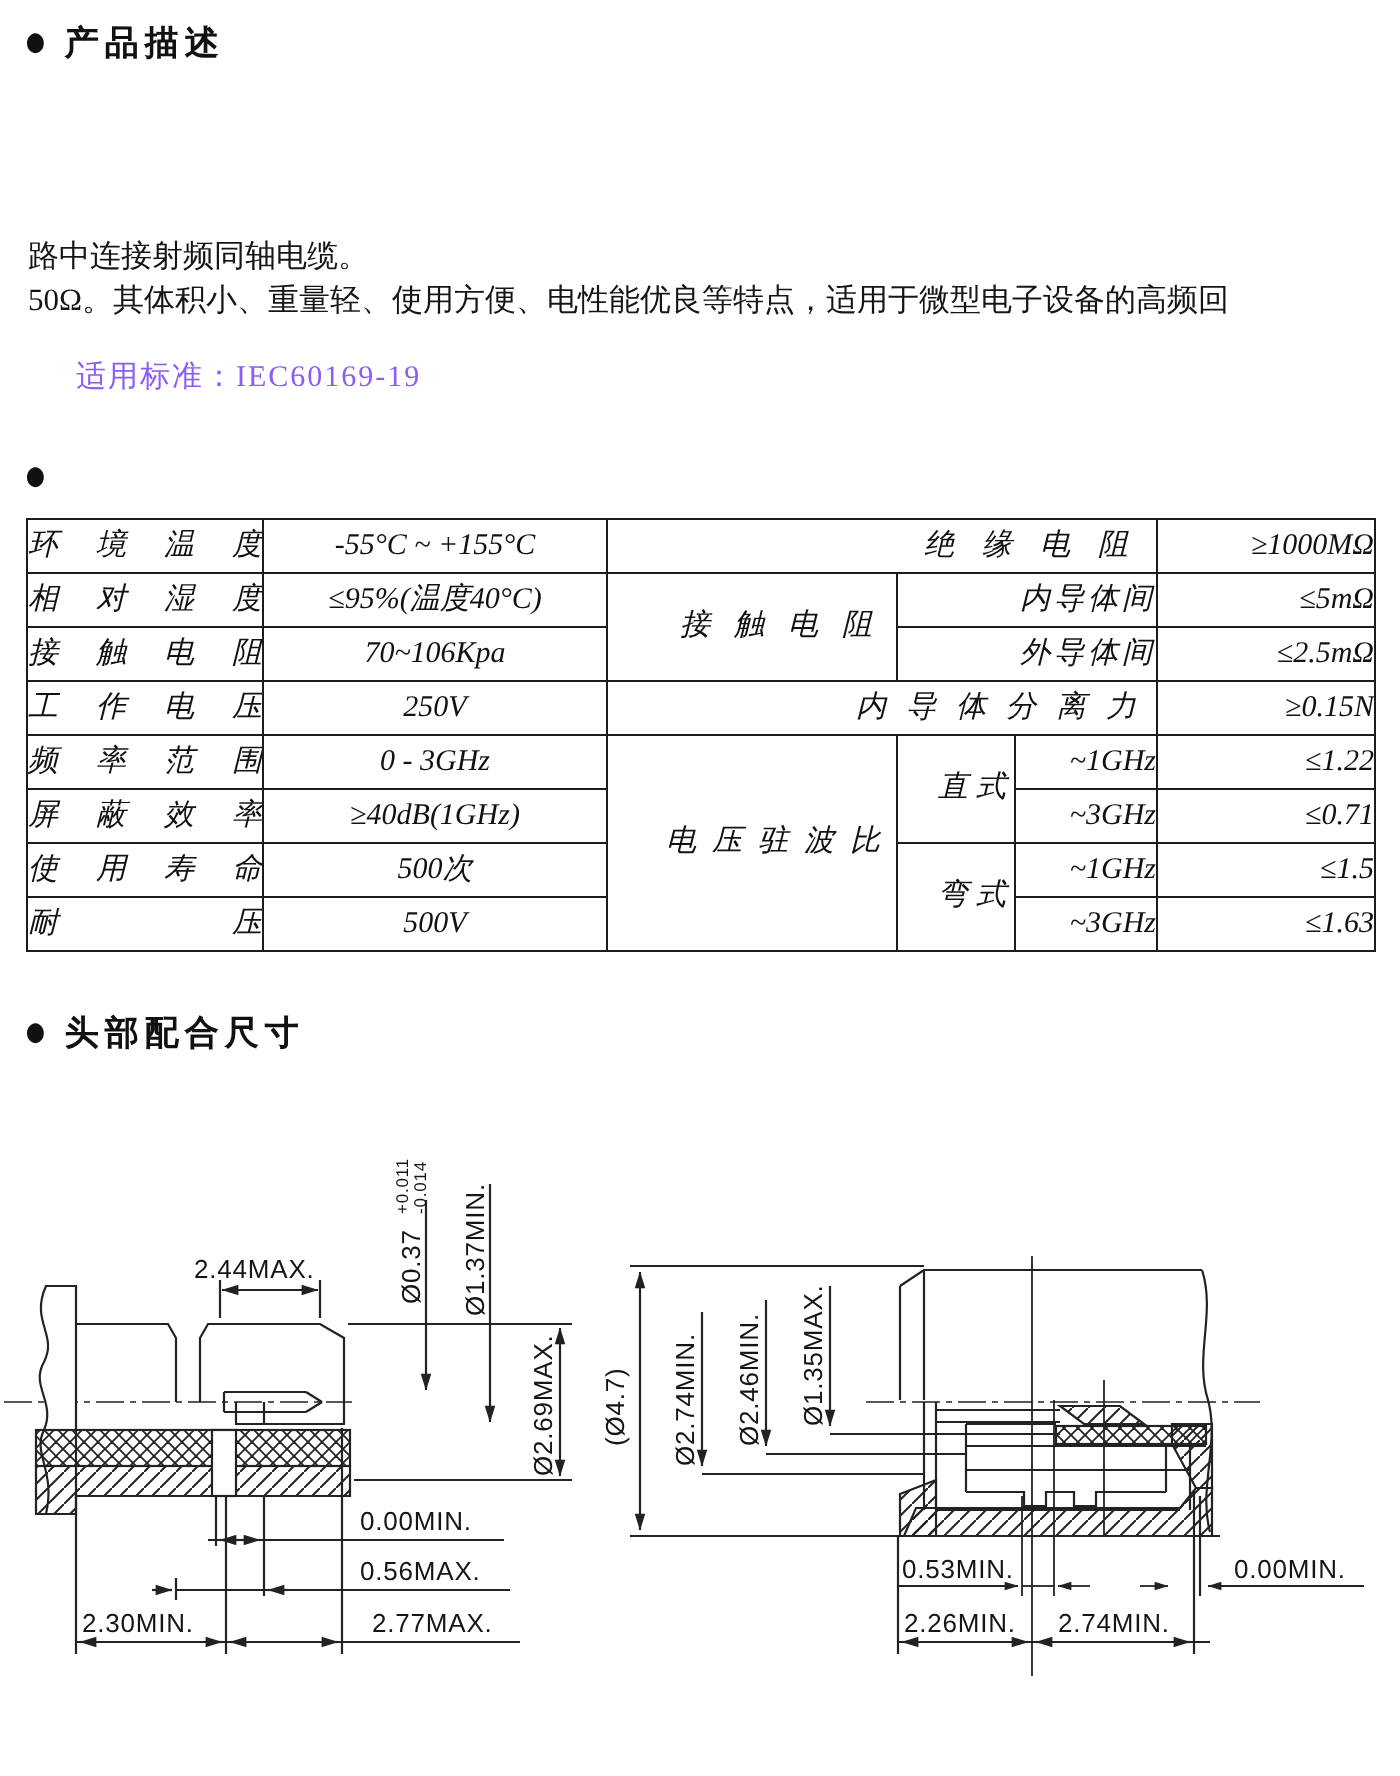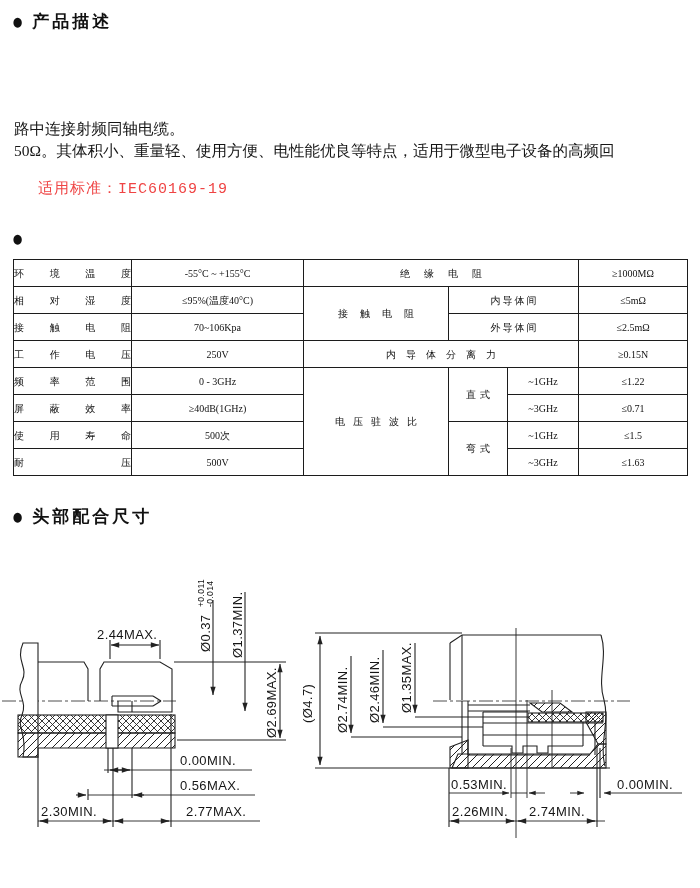--- a/index.html
+++ b/index.html
@@ -14,34 +14,34 @@
     font-family:"DejaVu Sans","Liberation Sans",sans-serif;
     font-weight:bold;font-size:17px;letter-spacing:3px;color:#111;
   }
   .sec-head .bullet{font-size:13px;letter-spacing:0;transform:scaleX(.85);}
   
   .para-line{
     font-size:15.5px;line-height:26px;white-space:nowrap;color:#151515;
     font-family:"Liberation Serif","DejaVu Serif",serif;
   }
   .standard-line{
-    font-family:Liberation Mono, monospace;
-    font-size:15px;letter-spacing:1px;color:#ef4444;
+    font-family:Liberation Serif, serif;
+    font-size:15px;letter-spacing:1px;color:#8b5cf6;
   }
   
   table.spec{border-collapse:collapse;table-layout:fixed;width:674px;}
   table.spec td{
     border:1.6px solid #1c1c1c;height:26px;padding:0;
-    font-size:10px;line-height:17px;color:#111;
+    font-size:15px;line-height:17px;color:#111;
     font-family:"Liberation Serif","DejaVu Serif",serif;
-    overflow:hidden;white-space:nowrap;
+    overflow:hidden;white-space:nowrap;font-style:italic;
   }
   td.lbl{text-align:justify;text-align-last:justify;padding:0 10px;}
   td.val{text-align:center;padding:0 8px;}
-  td.ctr{text-align:center;}
+  td.ctr{text-align:right;}
   .ls14{letter-spacing:14px;text-indent:14px;}
   .ls12{letter-spacing:12px;text-indent:12px;}
   .ls10{letter-spacing:10px;text-indent:10px;margin-top:16px;}
   .ls8{letter-spacing:8px;text-indent:8px;}
   .ls4{letter-spacing:4px;text-indent:4px;}
   .ls2{letter-spacing:2px;text-indent:2px;}
   
   svg text{
     font-family:"Liberation Sans","DejaVu Sans",sans-serif;
     fill:#151515;letter-spacing:.4px;

